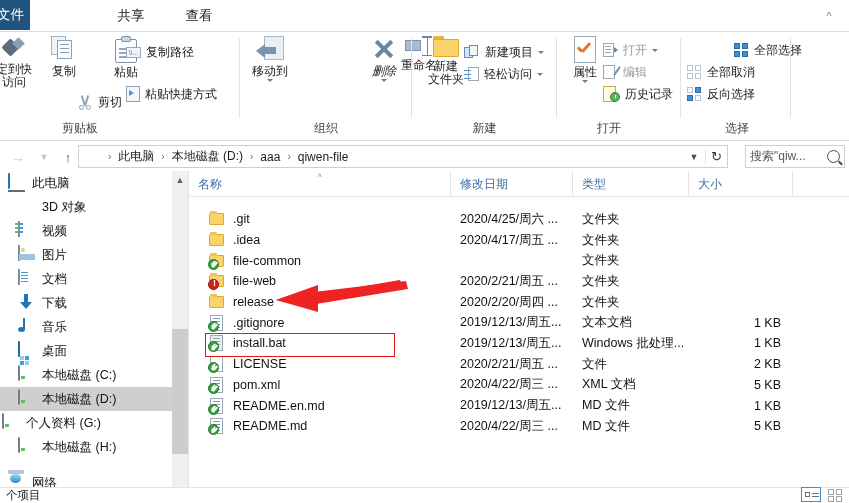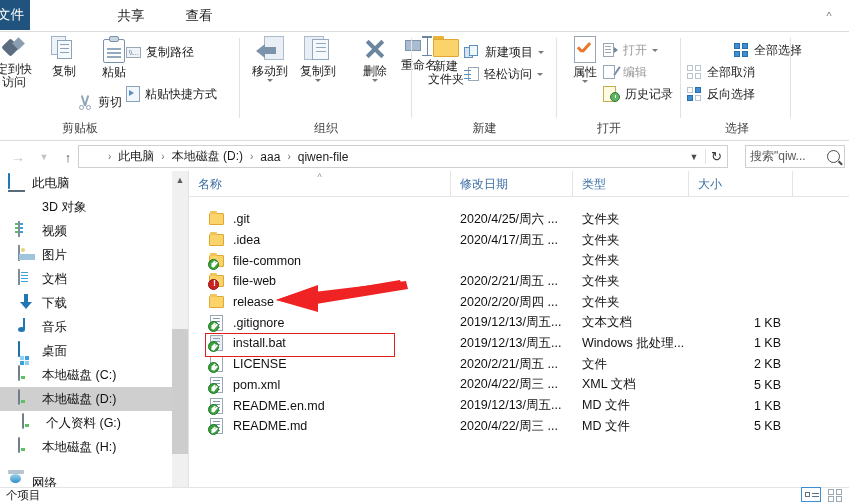--- a/index.html
+++ b/index.html
@@ -434,21 +434,21 @@
         <span class="ico copyico">
             <span class="d1"></span>
             <span class="d2">
               <i></i>
               <i></i>
               <i></i>
             </span>
           </span>
         <span class="lbl">复制</span>
       </div>
-      <div class="bigbtn" style="left:86px;justify-content:center;">
+      <div class="bigbtn" style="left:98px;justify-content:center;">
         <span class="ico clipico">
             <span class="cb"></span>
             <span class="clp"></span>
             <i style="top:12px"></i>
             <i style="top:16px"></i>
             <i style="top:20px"></i>
           </span>
         <span class="lbl">粘贴</span>
       </div>
       <div class="smallbtn" style="left:126px;top:10px;">
@@ -480,33 +480,21 @@
     <div class="rgroup" style="left:240px;width:172px;">
       <div class="bigbtn" style="left:2px;">
         <span class="ico movico">
             <span class="sheet"></span>
             <span class="arr"></span>
             <span class="arrb"></span>
           </span>
         <span class="lbl">移动到</span>
         <span class="caret caret-sm bigcaret"></span>
       </div>
-      <div class="bigbtn" style="left:50px;">
-        <span class="ico copytoico">
-            <span class="sheet"></span>
-            <span class="sheet2">
-              <i></i>
-              <i></i>
-              <i></i>
-            </span>
-          </span>
-        <span class="lbl">复制到</span>
-        <span class="caret caret-sm bigcaret"></span>
-      </div>
-      <div class="bigbtn" style="left:107px;">
+      <div class="bigbtn" style="left:116px;font-style:italic;">
         <span class="ico xico">
             <span class="a"></span>
             <span class="b"></span>
           </span>
         <span class="lbl">删除</span>
         <span class="caret caret-sm bigcaret"></span>
       </div>
       <div class="bigbtn" style="left:148px;width:62px;">
         <span class="ico renico">
             <span class="box"></span>
@@ -683,21 +671,21 @@
       <span class="ntext">桌面</span>
     </div>
     <div class="nav-item" style="padding-left:18px">
       <span class="nico"><span class="ic-drvC"></span></span>
       <span class="ntext">本地磁盘 (C:)</span>
     </div>
     <div class="nav-item sel" style="padding-left:18px">
       <span class="nico"><span class="ic-drv"></span></span>
       <span class="ntext">本地磁盘 (D:)</span>
     </div>
-    <div class="nav-item" style="padding-left:22px">
+    <div class="nav-item" style="padding-left:2px">
       <span class="nico"><span class="ic-drv"></span></span>
       <span class="ntext">个人资料 (G:)</span>
     </div>
     <div class="nav-item" style="padding-left:18px">
       <span class="nico"><span class="ic-drv"></span></span>
       <span class="ntext">本地磁盘 (H:)</span>
     </div>
     <div style="height:12px"></div>
     <div class="nav-item">
       <span class="nico"><span class="ic-net"></span></span>

